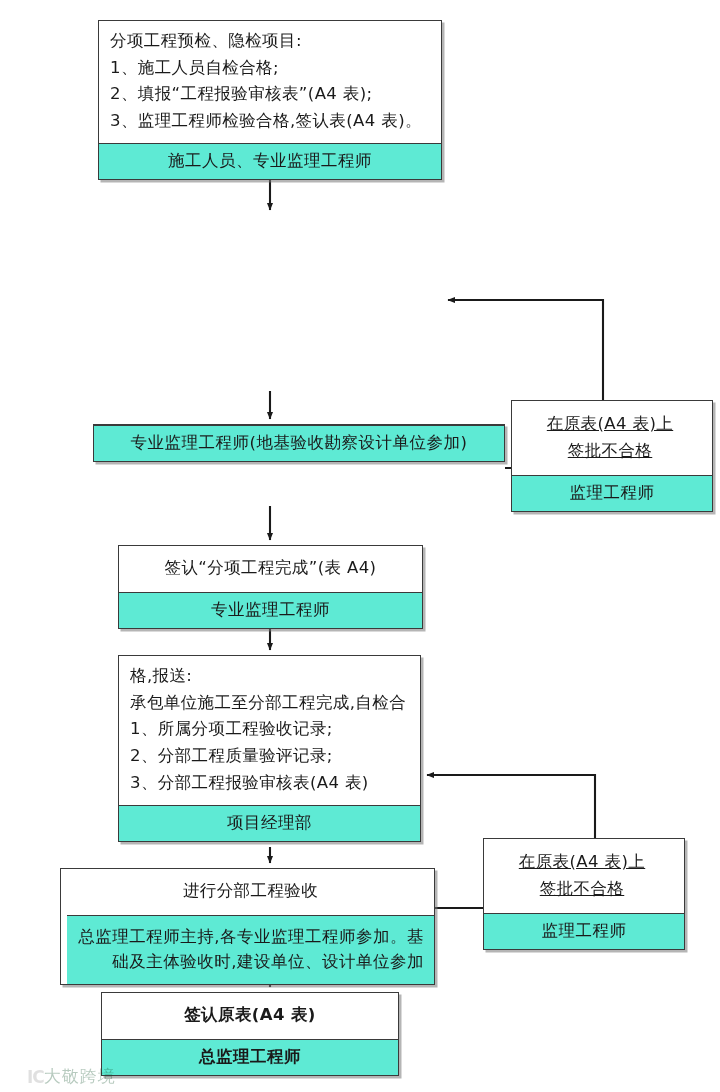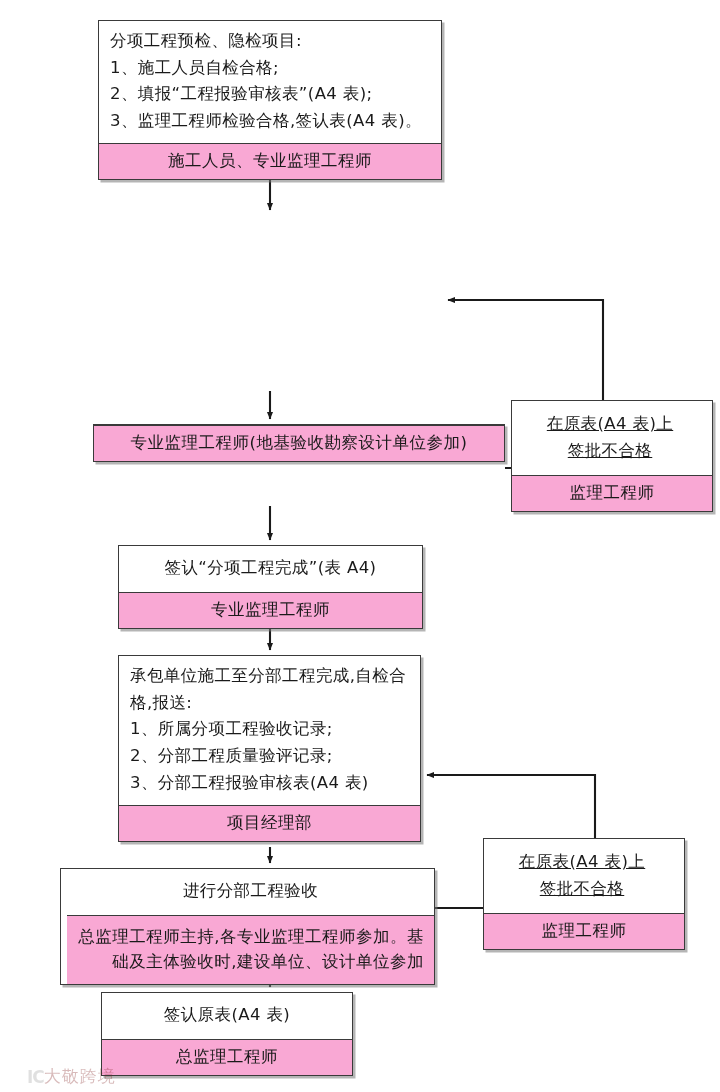--- a/index.html
+++ b/index.html
@@ -36,21 +36,21 @@
     background: #ffffff;
     box-shadow: 2.5px 2.5px 0 rgba(120,120,120,0.55);
   }
   .node .body {
     box-sizing: border-box;
     background: #ffffff;
     padding: 7px 11px 8px 11px;
   }
   .node .role {
     box-sizing: border-box;
-    background: #f9a8d4;
+    background: #5eead4;
     border-top: 1.6px solid #3a3a3a;
     text-align: center;
     font-size: 16.5px;
     line-height: 1.45;
     padding: 5px 6px 6px 6px;
     letter-spacing: 0.5px;
   }
   .node .role.tall {
     padding: 8px 10px 9px 10px;
     text-align: right;
@@ -67,42 +67,42 @@
 
   
   #node-1 { left: 75px;  top: 20px;  width: 344px; }
   #node-2 { left: 75px;  top: 215px; width: 344px; }
   #node-3 { left: 70px;  top: 424px; width: 412px; }
   #node-3r{ left: 488px; top: 400px; width: 202px; }
   #node-4 { left: 95px;  top: 545px; width: 305px; }
   #node-5 { left: 95px;  top: 655px; width: 303px; }
   #node-6 { left: 37px;  top: 868px; width: 375px; padding-left: 6px; }
   #node-6r{ left: 460px; top: 838px; width: 202px; }
-  #node-7 { left: 78px;  top: 992px; width: 252px; }
+  #node-7 { left: 78px;  top: 992px; width: 298px; font-weight: bold; }
 
   #node-3r .body.center, #node-6r .body.center { padding: 10px 12px 11px 8px; text-decoration: underline; }
 
   
   #watermark {
     position: absolute;
     left: 4px;
     bottom: 4px;
     display: flex;
     align-items: center;
     opacity: 0.30;
   }
   #watermark .mark-logo {
     font-size: 17px;
     font-weight: bold;
     color: #9a9a9a;
     letter-spacing: -1px;
   }
   #watermark .mark-text {
     font-size: 17px;
-    color: #7f1d1d;
+    color: #14532d;
     letter-spacing: 1px;
   }
 </style>
 </head>
 <body>
 
 <div id="canvas">
 
   <svg class="wires" viewBox="0 0 720 1092" xmlns="http://www.w3.org/2000/svg">
     <defs>
@@ -160,22 +160,22 @@
 
   <div class="node" id="node-4">
     <div class="body center">
       <div class="line">签认“分项工程完成”(表 A4)</div>
     </div>
     <div class="role">专业监理工程师</div>
   </div>
 
   <div class="node" id="node-5">
     <div class="body">
+      <div class="line">格,报送:</div>
       <div class="line">承包单位施工至分部工程完成,自检合</div>
-      <div class="line">格,报送:</div>
       <div class="line">1、所属分项工程验收记录;</div>
       <div class="line">2、分部工程质量验评记录;</div>
       <div class="line">3、分部工程报验审核表(A4 表)</div>
     </div>
     <div class="role">项目经理部</div>
   </div>
 
   <div class="node" id="node-6">
     <div class="body center">
       <div class="line">进行分部工程验收</div>

